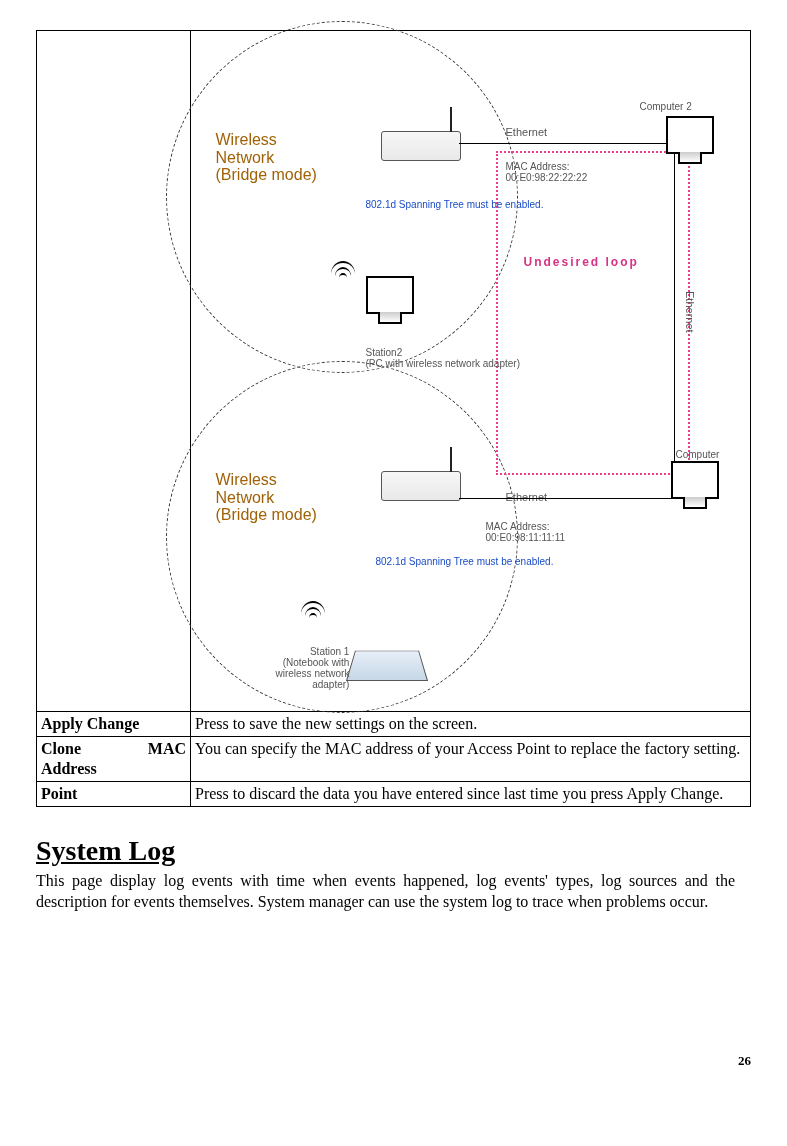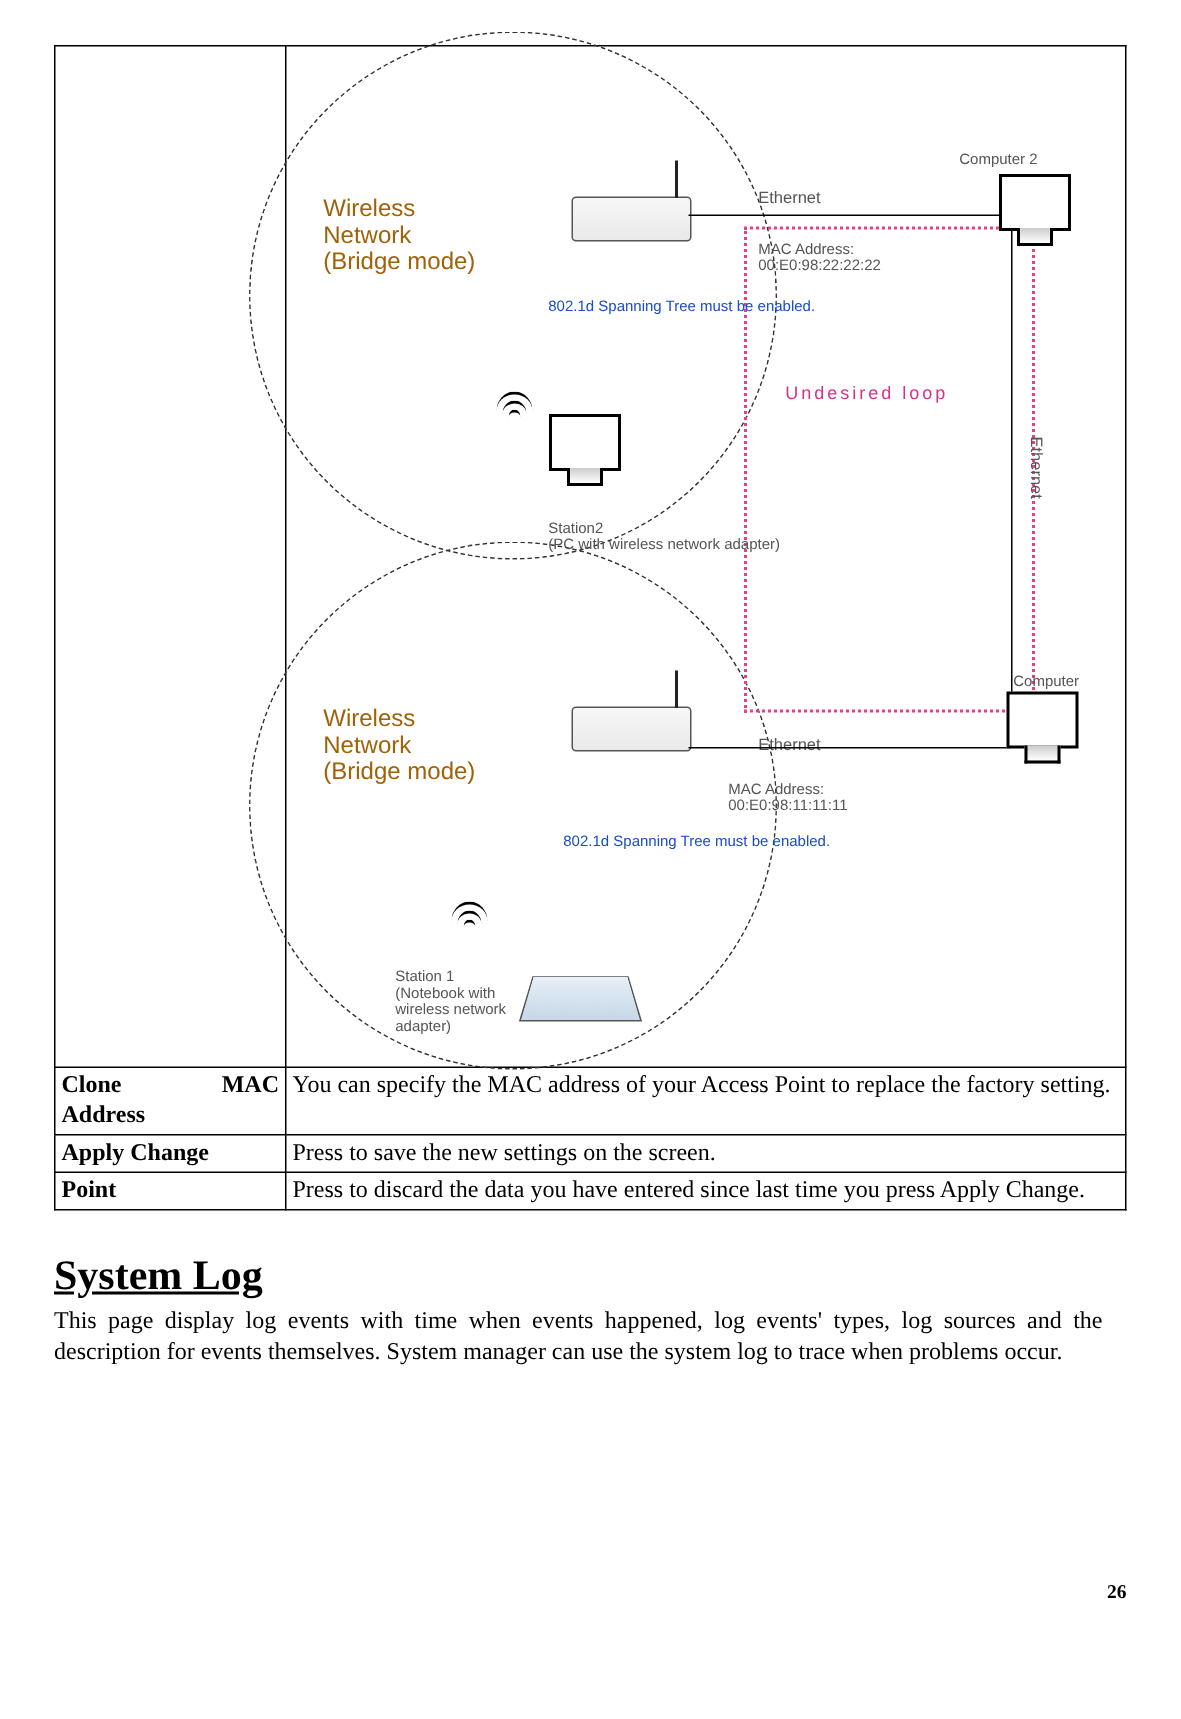--- a/index.html
+++ b/index.html
@@ -49,21 +49,21 @@
   }
   .dlabel {
     position: absolute;
     font-size: 11px;
     color: #555;
     line-height: 1.1;
     text-align: left;
   }
   .dlabel.sm { font-size: 10px; }
   .dlabel.blue { color: #1a4cc7; }
-  .dlabel.pink { color: #d63384; font-weight: normal; letter-spacing: 2px; font-size: 12px;}
+  .dlabel.pink { color: #d63384; font-weight: bold; letter-spacing: 2px; font-size: 12px;}
   .dlabel.big { font-size: 16px; color: #a16207;}
   .monitor {
     position: absolute;
   }
   .monitor .screen {
     width: 44px;
     height: 34px;
     border: 2px solid #000;
     background: #fff;
   }
@@ -217,37 +217,37 @@
         </div>
 
         <div class="dlabel sm blue" style="left:180px; top:525px;">802.1d Spanning Tree must be enabled.</div>
 
         <div class="wifi" style="left:105px; top:570px;">
           <span style="left:0;top:0;width:24px;height:24px;"></span>
           <span style="left:4px;top:6px;width:16px;height:16px;"></span>
           <span style="left:8px;top:12px;width:8px;height:8px;"></span>
         </div>
         <div class="laptop" style="left:155px; top:612px;"></div>
-        <div class="dlabel sm" style="left:68px; top:615px;">
+        <div class="dlabel sm" style="left:80px; top:615px;text-align:right;">
           <span>Station 1</span><br>
           <span>(Notebook with</span><br>
           <span>wireless network</span><br>
           <span>adapter)</span>
         </div>
 
       </div>
     </td>
   </tr>
   <tr>
+    <td class="label">Apply Change</td>
+    <td>Press to save the new settings on the screen.</td>
+  </tr>
+  <tr>
     <td class="label"><span style="display:inline-block;width:100%;text-align-last:justify;">Clone &nbsp;&nbsp;&nbsp;&nbsp; MAC</span><br>Address</td>
     <td>You can specify the MAC address of your Access Point to replace the factory setting.</td>
-  </tr>
-  <tr>
-    <td class="label">Apply Change</td>
-    <td>Press to save the new settings on the screen.</td>
   </tr>
   <tr>
     <td class="label">Point</td>
     <td>Press to discard the data you have entered since last time you press Apply Change.</td>
   </tr>
 </tbody>
   </table>
 
 <h2 class="section">System Log</h2>
 <p class="body">This page display log events with time when events happened, log events' types, log sources and the description for events themselves. System manager can use the system log to trace when problems occur.</p>

